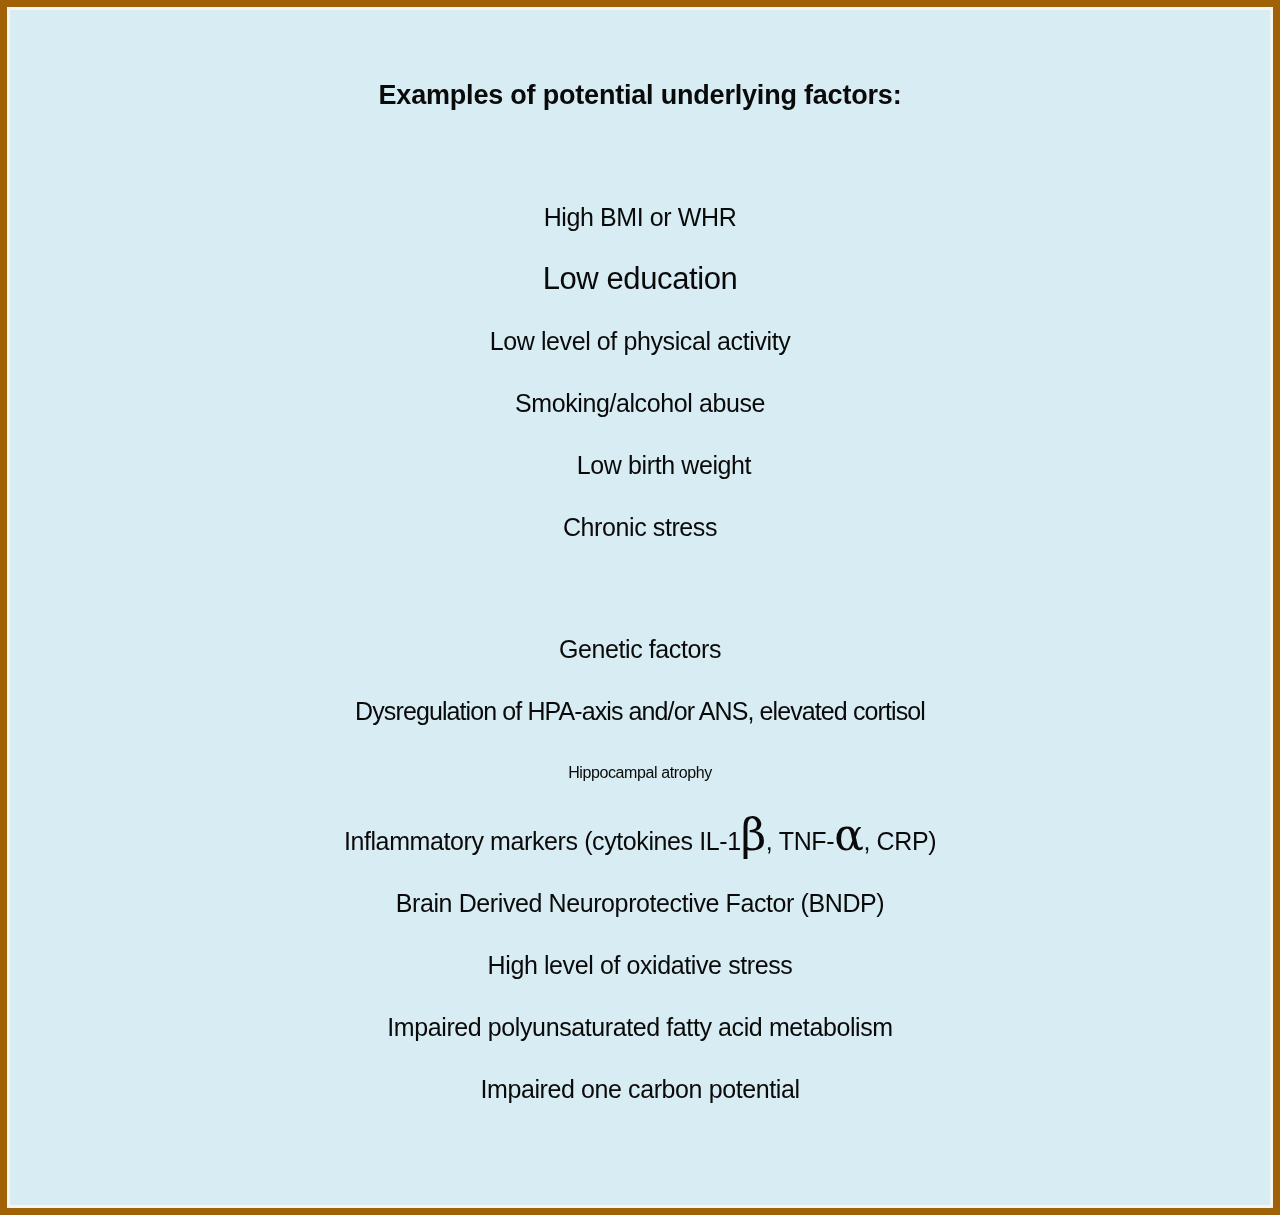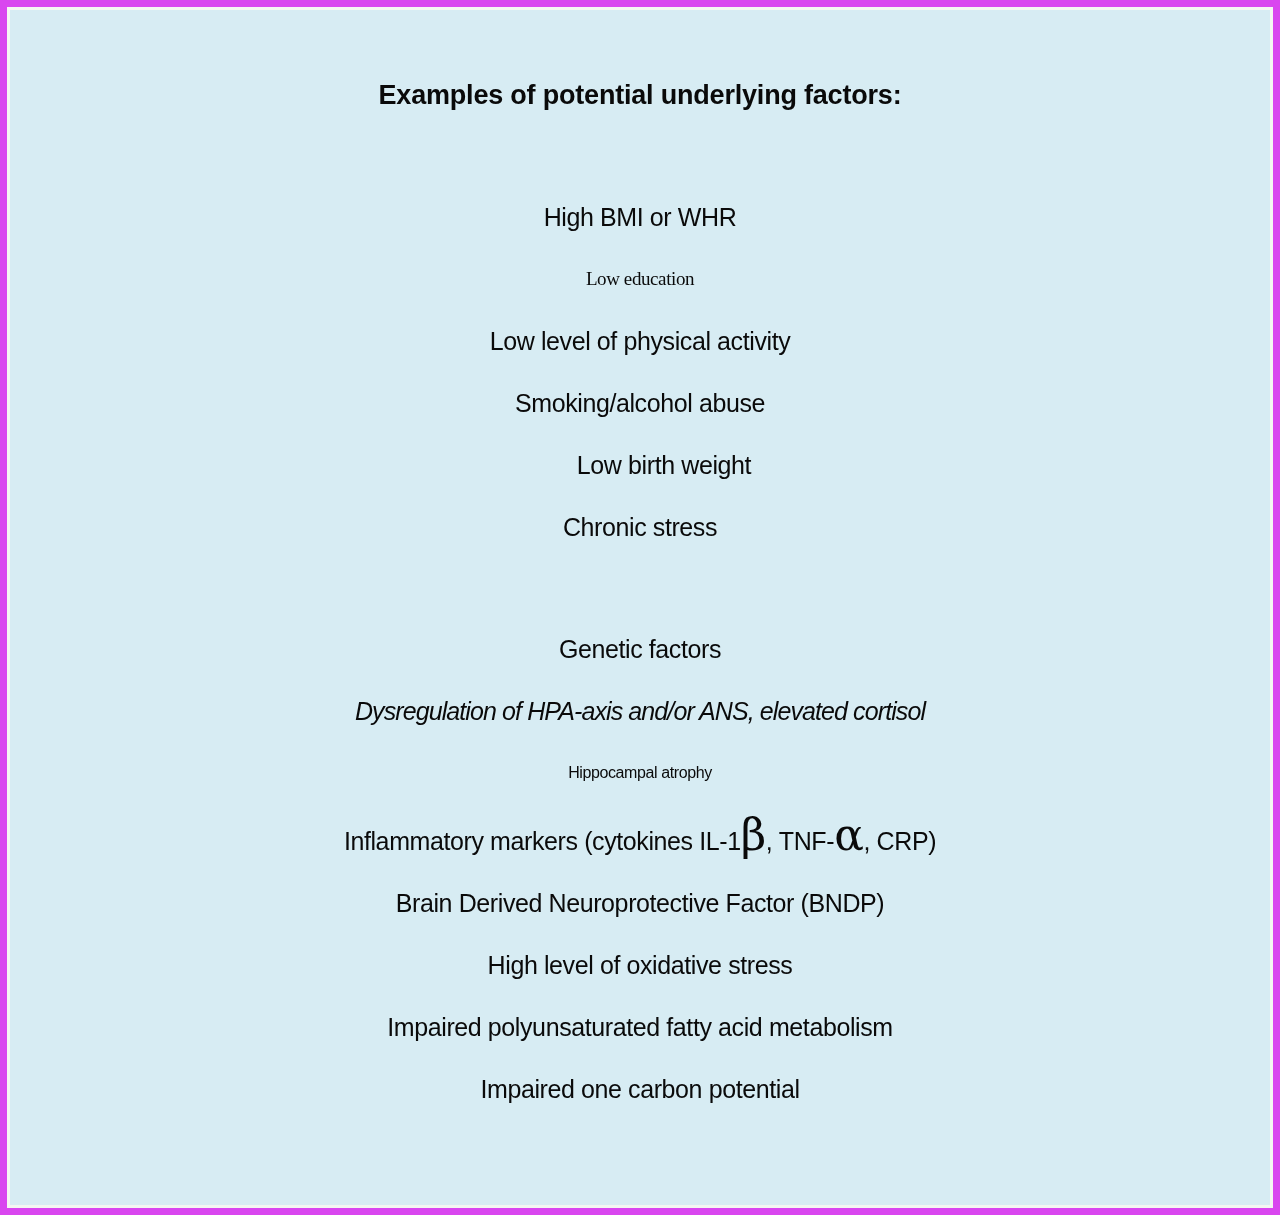--- a/index.html
+++ b/index.html
@@ -77,47 +77,46 @@
     font-weight: normal;
     line-height: 62px;
     white-space: nowrap;
     letter-spacing: -0.4px;
     margin: 0;
   }
 
   
   .line.wide {
     letter-spacing: -0.9px;
-    font-style: italic;
   }
 
   .greek {
     font-family: "DejaVu Serif", "Liberation Serif", serif;
     font-style: normal;
     font-size: 44px;
   }
 </style>
 </head>
 <body>
 
-<div id="slide" style="background: #d946ef;">
+<div id="slide" style="background: #a16207;">
 
   <div id="frame-inner" style="background: rgb(244, 246, 242);"></div>
 
   <div id="panel" style="background: rgb(215, 236, 243);">
 
     <div id="content" style="color: rgb(10, 10, 10);">
 
       <div class="title" style="font-size: 27px;">Examples of potential underlying factors:</div>
 
       <div class="spacer"></div>
 
       <div class="block">
         <div class="line" style="font-size: 25px;">High BMI or WHR</div>
-        <div class="line" style="font-size: 19px; font-family: Liberation Serif, serif;">Low education</div>
+        <div class="line" style="font-size: 31px;">Low education</div>
         <div class="line" style="font-size: 25px;">Low level of physical activity</div>
         <div class="line" style="font-size: 25px;">Smoking/alcohol abuse</div>
         <div class="line" style="font-size: 25px; margin-left: 48px;">Low birth weight</div>
         <div class="line" style="font-size: 25px;">Chronic stress</div>
       </div>
 
       <div class="spacer-small"></div>
 
       <div class="block">
         <div class="line" style="font-size: 25px;">Genetic factors</div>

